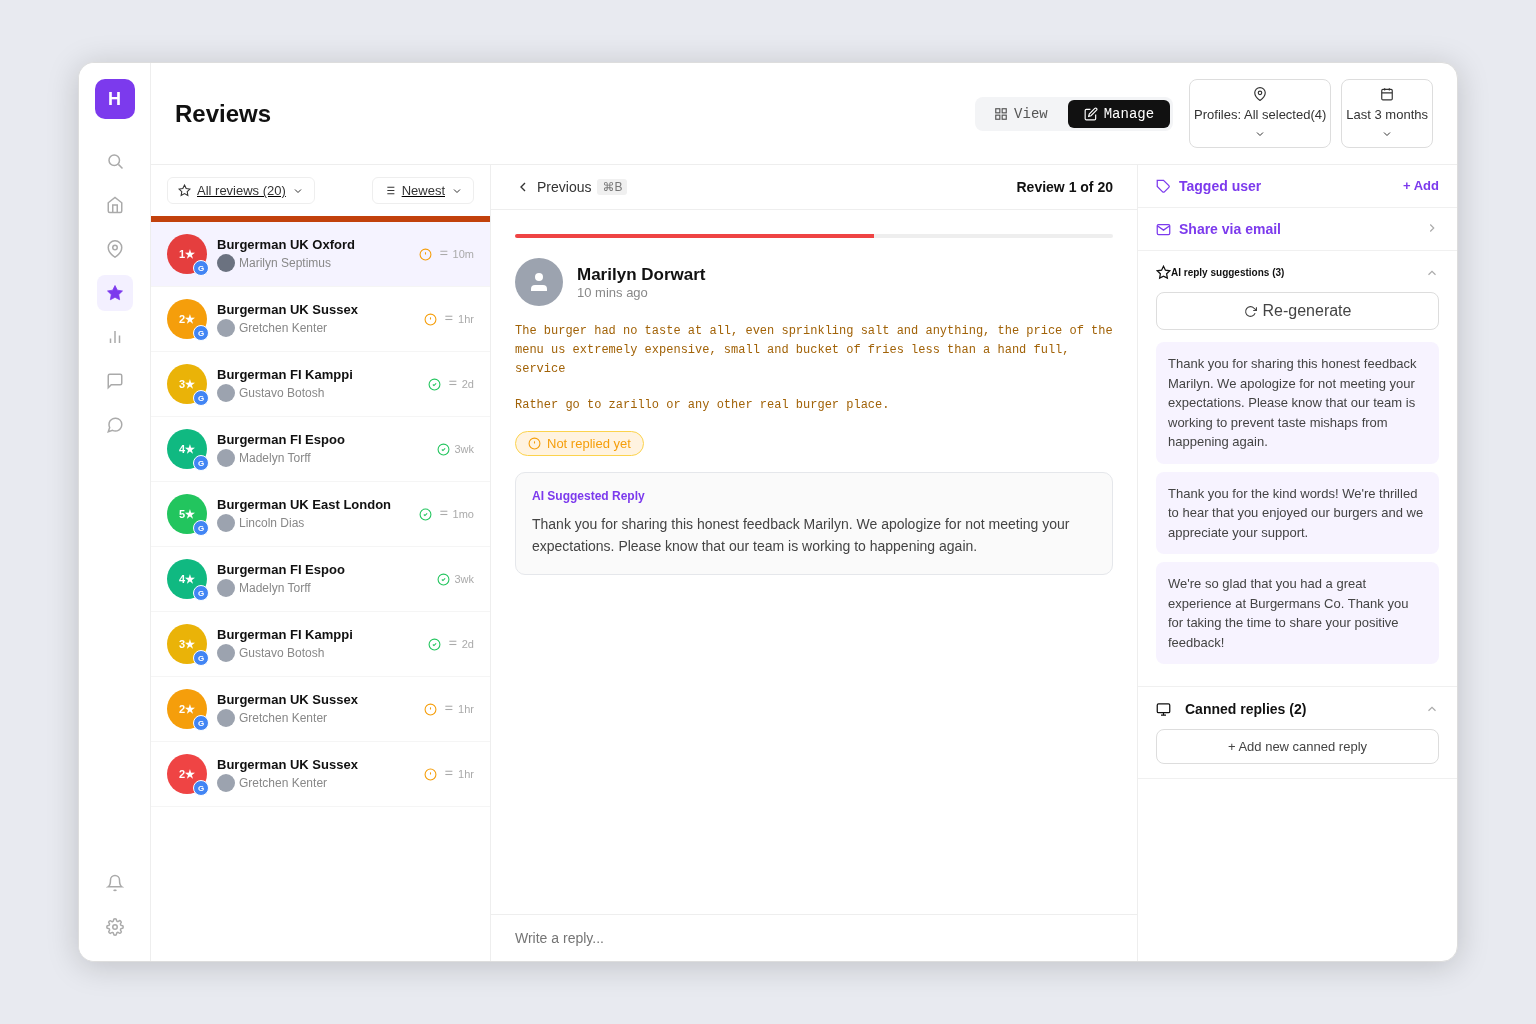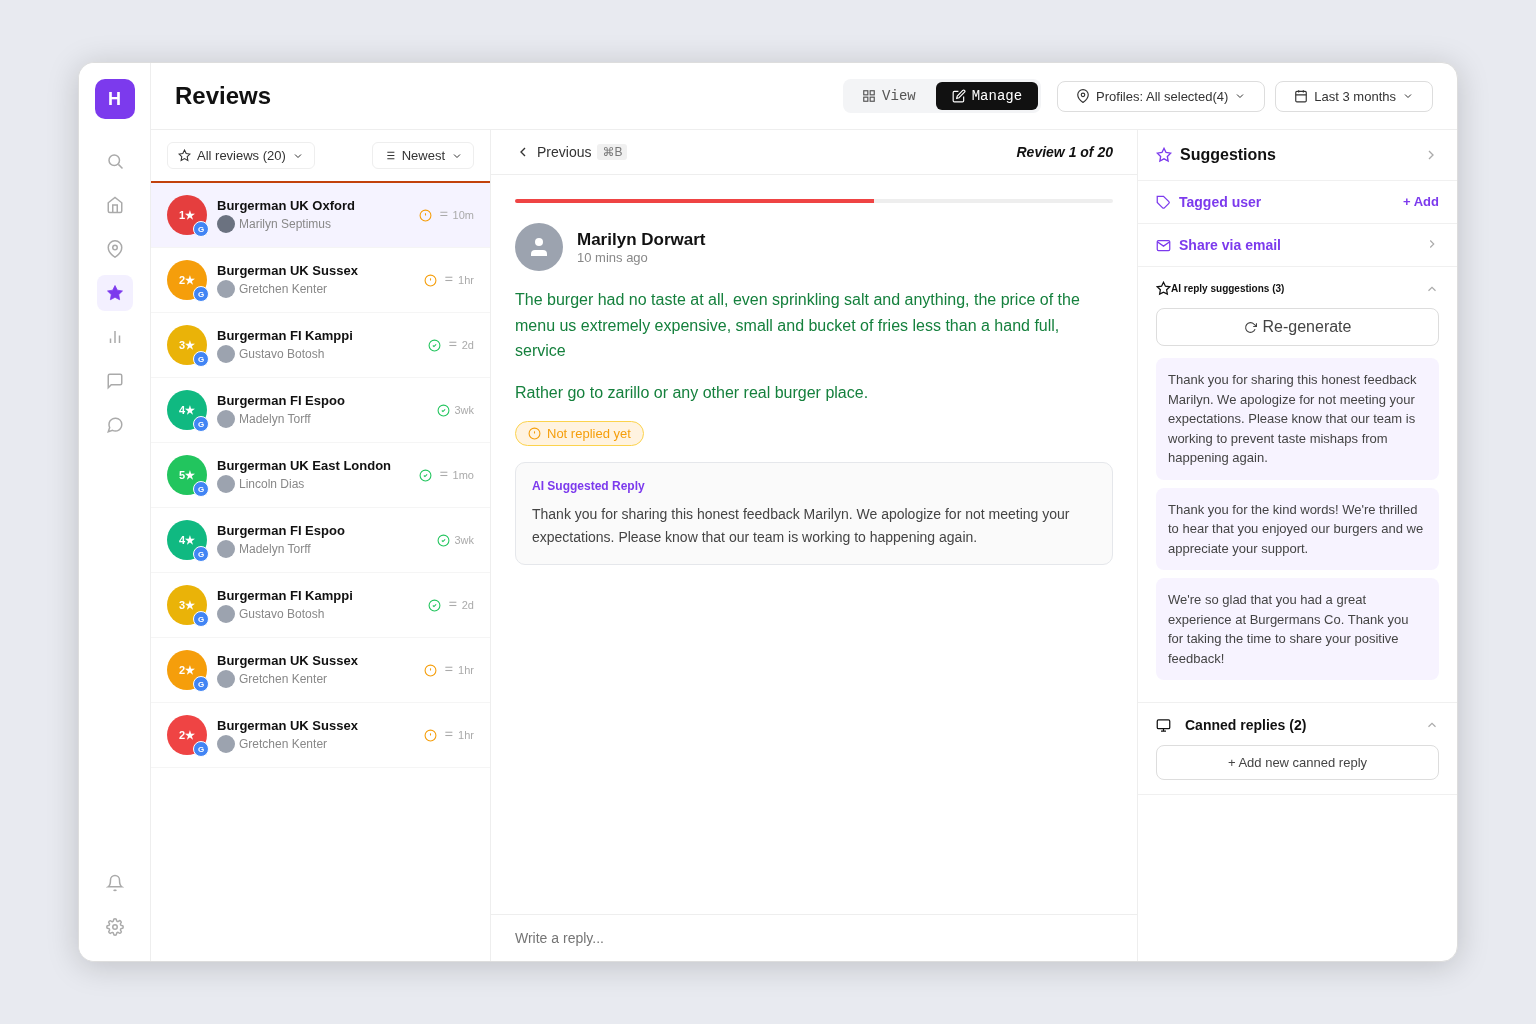--- a/index.html
+++ b/index.html
@@ -103,27 +103,28 @@
       background: #111;
       color: #fff;
     }
     .header-controls {
       display: flex;
       gap: 10px;
       align-items: center;
     }
     .header-btn {
       display: flex; align-items: center; gap: 6px;
-      padding: 7px 18px;
+      padding: 7px 4px;
       border: 1px solid #ddd;
       border-radius: 8px;
       font-size: 13px;
       cursor: pointer;
       background: #fff;
       color: #333;
+      flex-direction: column;
     }
     
     .content-body {
       display: flex;
       flex: 1;
       overflow: hidden;
     }
     
     .reviews-list {
       width: 340px;
@@ -131,21 +132,22 @@
       display: flex;
       flex-direction: column;
       overflow: hidden;
       flex-shrink: 0;
     }
     .reviews-list-header {
       display: flex;
       align-items: flex-end;
       justify-content: space-between;
       padding: 12px 16px;
-      border-bottom: 2px solid #c2410c;
+      border-bottom: 6px solid #c2410c;
+      text-decoration: underline;
     }
     .reviews-filter-btn {
       display: flex; align-items: center; gap: 6px;
       font-size: 13px; color: #333; cursor: pointer;
       padding: 5px 10px; border: 1px solid #eee; border-radius: 6px;
       background: #fff;
     }
     .reviews-items {
       overflow-y: auto;
       flex: 1;
@@ -210,21 +212,21 @@
       display: flex;
       align-items: center;
       justify-content: space-between;
       padding: 14px 24px;
       border-bottom: 1px solid #eee;
     }
     .nav-prev {
       display: flex; align-items: center; gap: 6px;
       font-size: 14px; color: #333; cursor: pointer;
     }
-    .nav-count { font-size: 14px; font-weight: 600; color: #111; font-style: italic; }
+    .nav-count { font-size: 14px; font-weight: 600; color: #111; }
     .detail-content {
       flex: 1;
       padding: 24px;
       overflow-y: auto;
     }
     .detail-top-bar {
       height: 4px;
       background: linear-gradient(to right, #ef4444 60%, #eee 60%);
       border-radius: 2px;
       margin-bottom: 20px;
@@ -235,22 +237,23 @@
     }
     .reviewer-avatar {
       width: 48px; height: 48px; border-radius: 50%;
       background: #9ca3af;
       display: flex; align-items: center; justify-content: center;
       color: #fff; font-size: 18px;
     }
     .reviewer-name { font-size: 17px; font-weight: 700; color: #111; }
     .reviewer-time { font-size: 13px; color: #888; }
     .review-text {
-      font-size: 16px; color: #15803d; line-height: 1.6;
+      font-size: 12px; color: #a16207; line-height: 1.6;
       margin-bottom: 16px;
+      font-family: Liberation Mono, monospace;
     }
     .not-replied-badge {
       display: inline-flex; align-items: center; gap: 6px;
       background: #fff3e0; color: #f59e0b;
       border: 1px solid #fcd34d;
       border-radius: 20px;
       padding: 4px 12px;
       font-size: 13px;
       margin-bottom: 16px;
     }
@@ -799,31 +802,20 @@
             <div class="ai-reply-label">AI Suggested Reply</div>
             <div class="ai-reply-text">Thank you for sharing this honest feedback Marilyn. We apologize for not meeting your expectations. Please know that our team is working to happening again.</div>
           </div>
         </div>
         <div class="reply-input-area">
           <input class="reply-input" type="text" placeholder="Write a reply..." style="">
         </div>
       </div>
 
       <div class="right-panel">
-        <div class="panel-header">
-          <div class="panel-title">
-            <svg width="16" height="16" viewBox="0 0 24 24" fill="none" stroke="#7c3aed" stroke-width="2">
-                <polygon points="12 2 15.09 8.26 22 9.27 17 14.14 18.18 21.02 12 17.77 5.82 21.02 7 14.14 2 9.27 8.91 8.26 12 2"></polygon>
-              </svg>
-            <span>Suggestions</span>
-          </div>
-          <svg width="16" height="16" viewBox="0 0 24 24" fill="none" stroke="#aaa" stroke-width="2">
-              <polyline points="9 18 15 12 9 6"></polyline>
-            </svg>
-        </div>
 
         <div class="panel-section">
           <div class="panel-section-item">
             <div class="panel-section-label">
               <svg width="15" height="15" viewBox="0 0 24 24" fill="none" stroke="#7c3aed" stroke-width="2">
                   <path d="M20.59 13.41l-7.17 7.17a2 2 0 0 1-2.83 0L2 12V2h10l8.59 8.59a2 2 0 0 1 0 2.82z"></path>
                   <line x1="7" y1="7" x2="7.01" y2="7"></line>
                 </svg>
               <span>Tagged user</span>
             </div>

